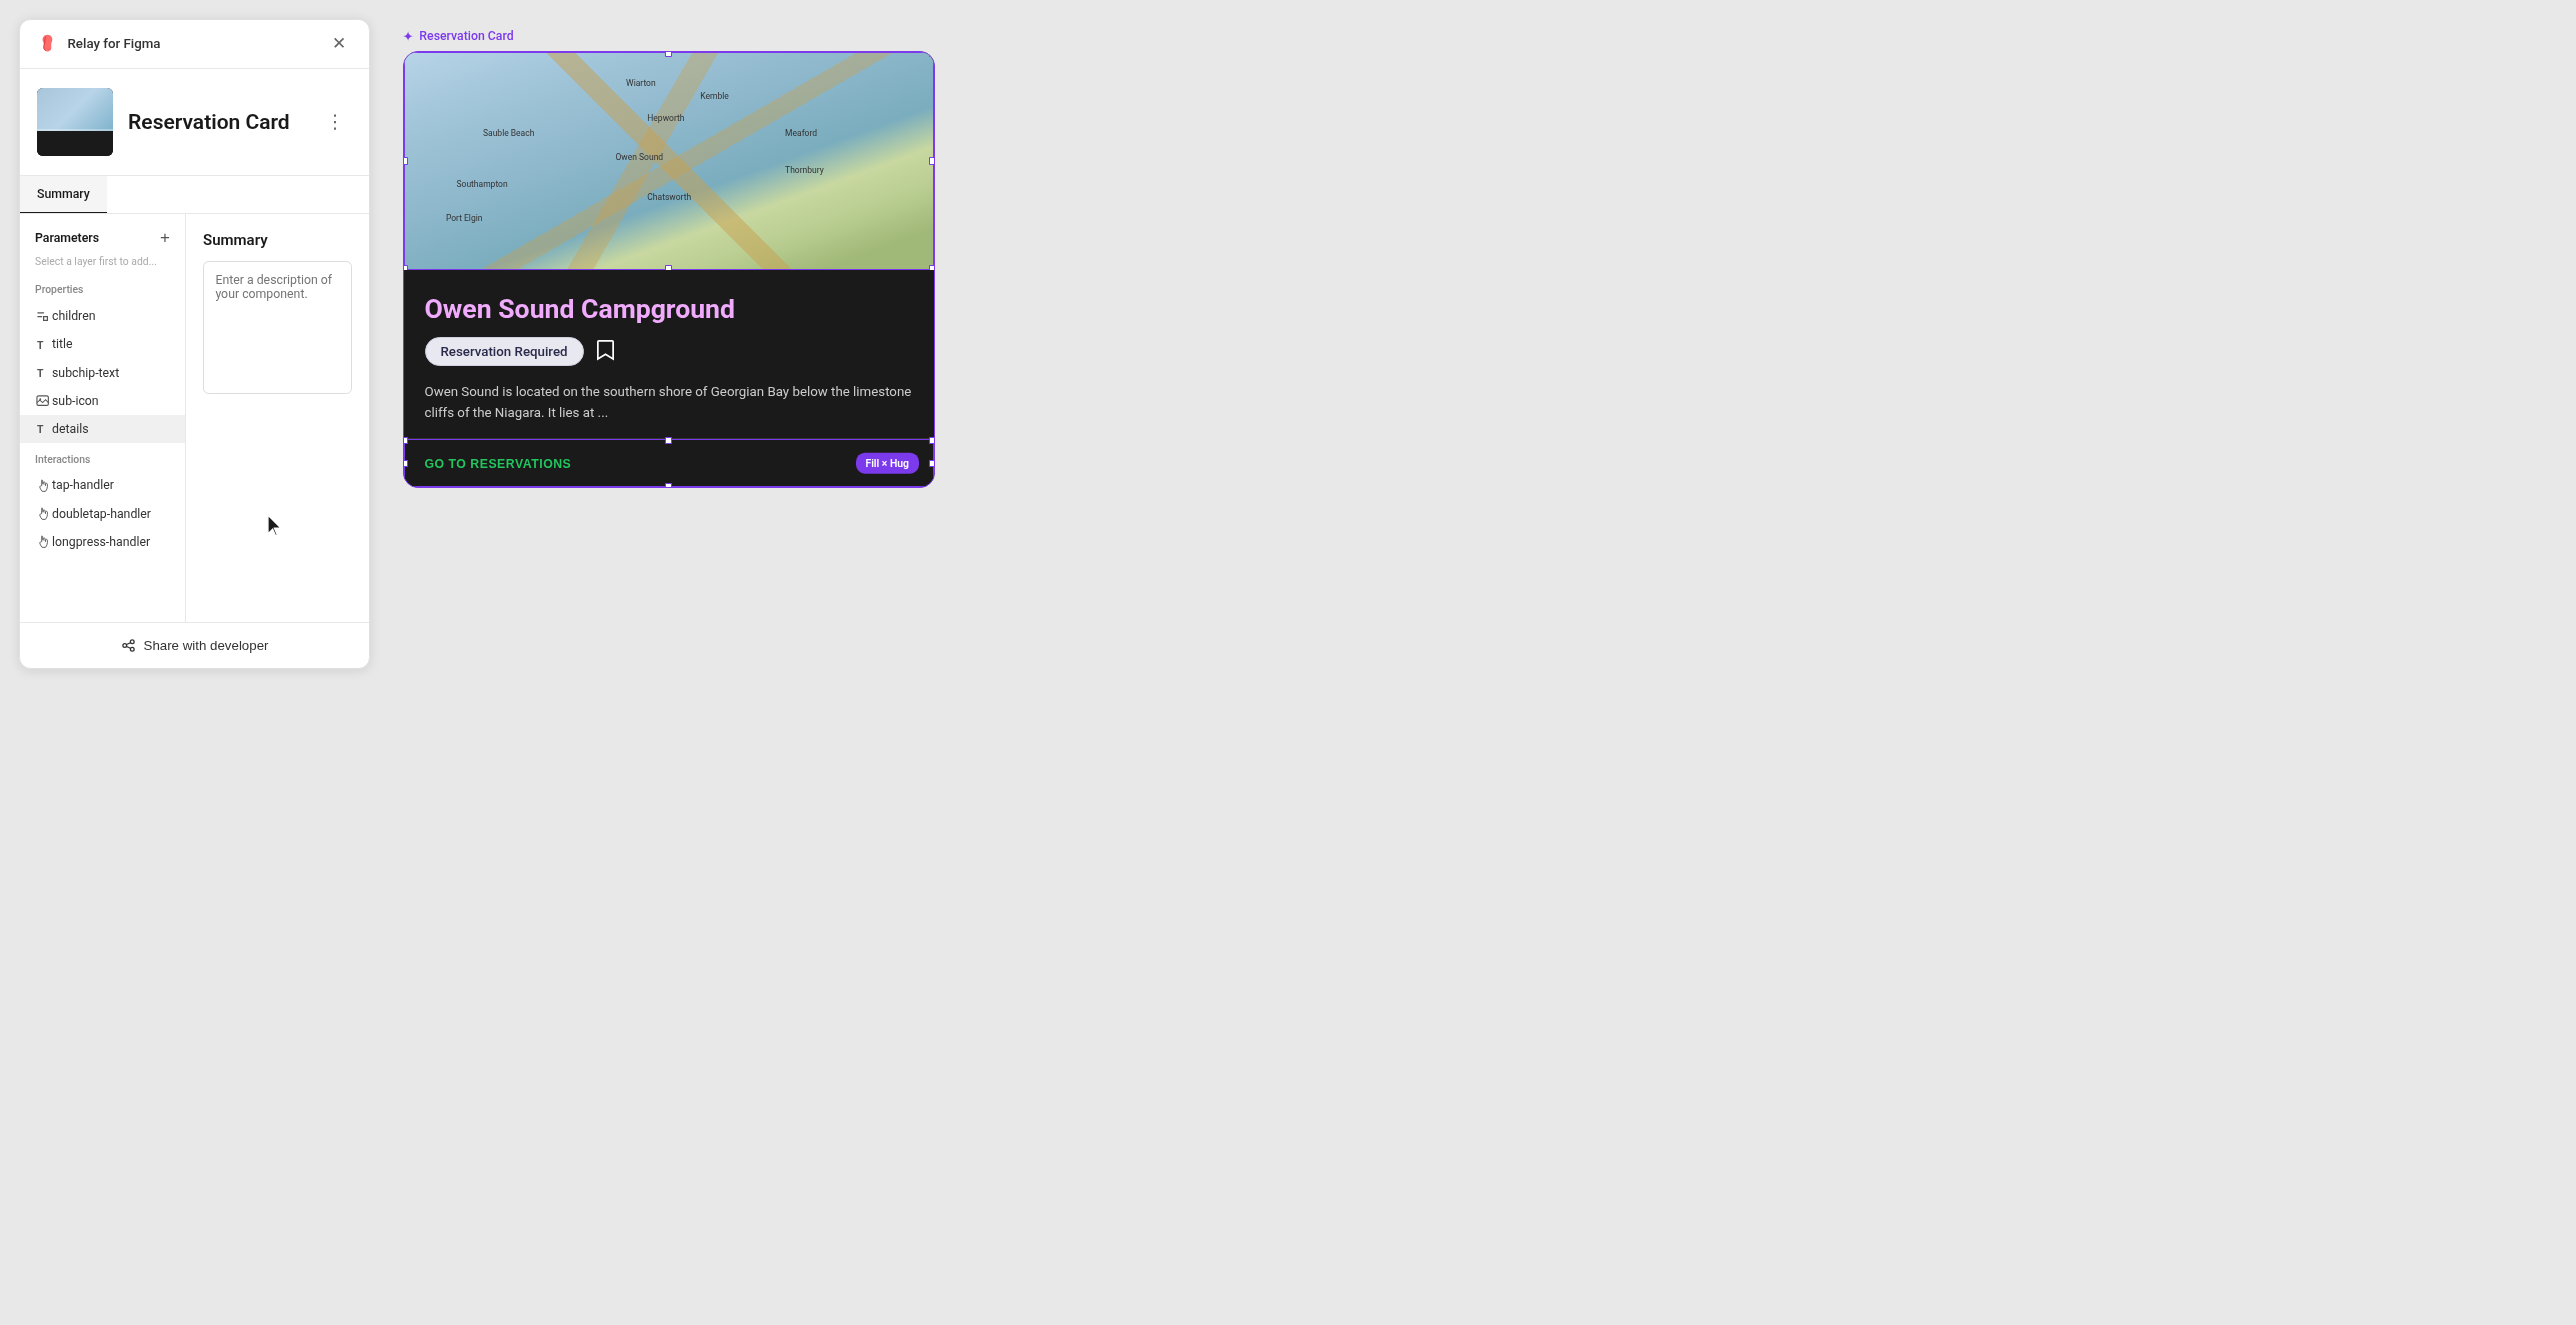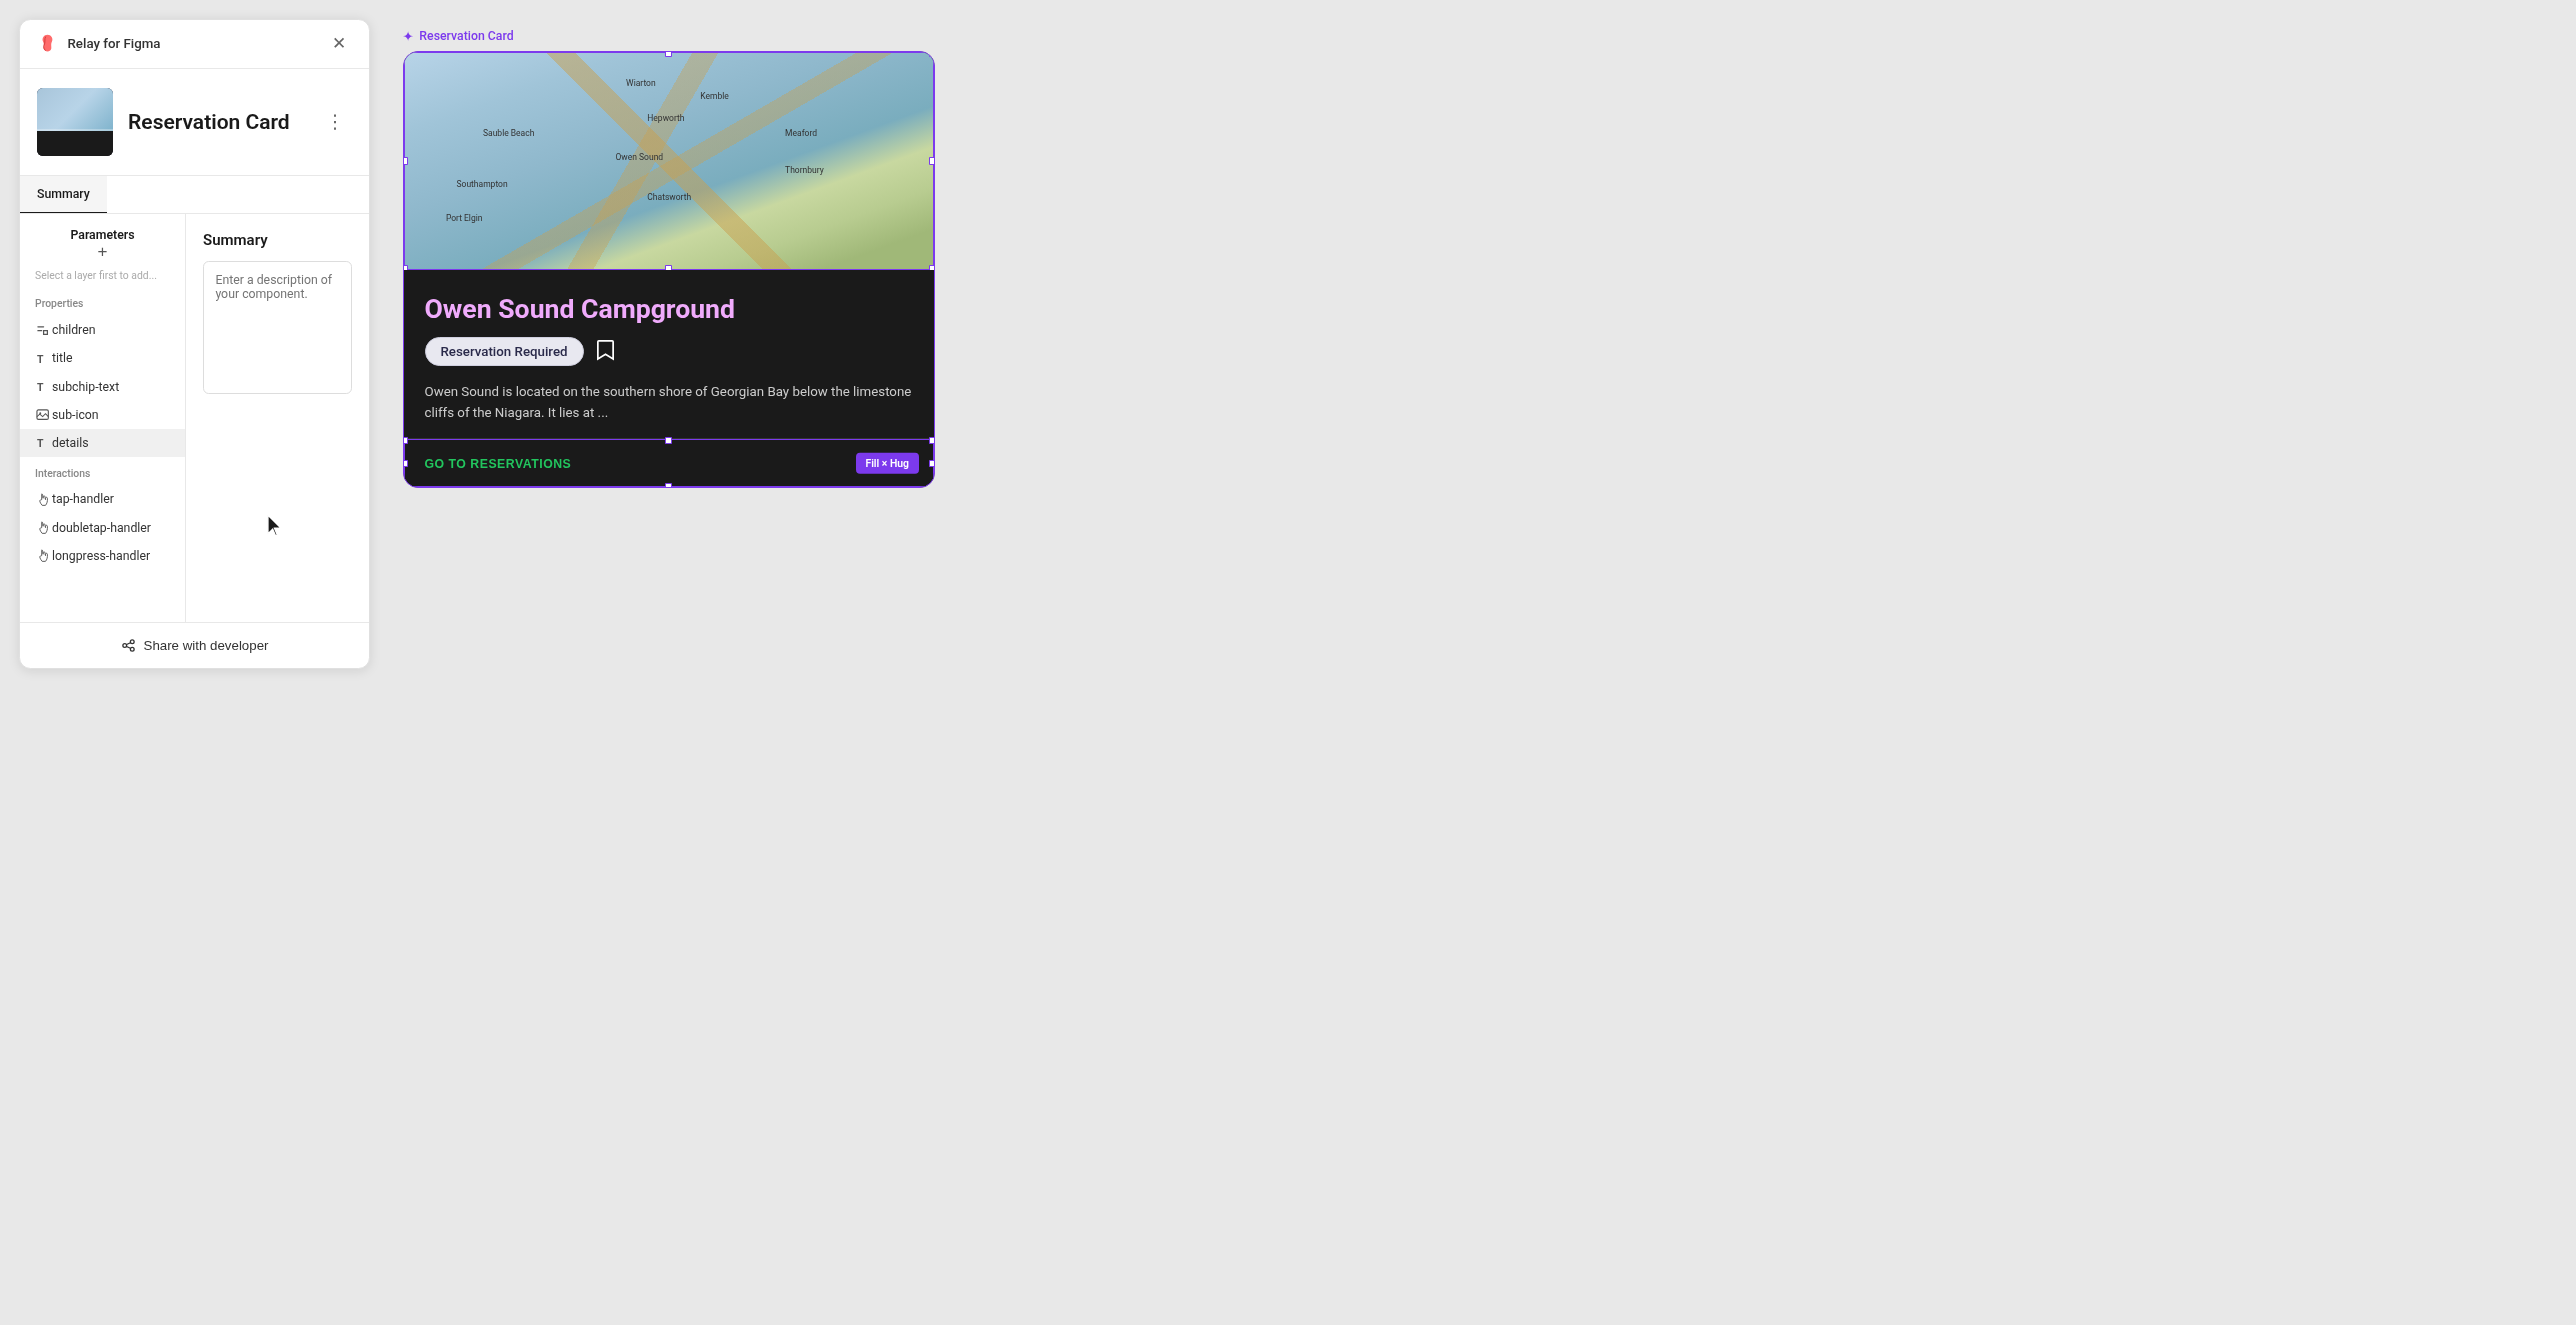--- a/index.html
+++ b/index.html
@@ -156,21 +156,20 @@
       border-right: 0.9px solid #e8e8e8;
       padding: 13.3px 0;
       overflow-y: auto;
     }
 
     .sidebar-params-row {
       display: flex;
       align-items: center;
       justify-content: space-between;
       padding: 0 15px 7.6px;
-      flex-direction: column;
     }
 
     .params-label {
       font-size: 12.3px;
       font-weight: 600;
       color: #1a1a1a;
     }
 
     .add-icon-btn {
       background: none;
@@ -411,21 +410,21 @@
     .fill-hug-badge {
       position: absolute;
       right: 15px;
       top: 50%;
       transform: translateY(-50%);
       background: #7c3aed;
       color: #fff;
       font-size: 10.4px;
       font-weight: 600;
       padding: 3.8px 9.5px;
-      border-radius: 4px;
+      border-radius: 9px;
     }
 
     .footer-selection {
       position: absolute;
       inset: 0;
       border: 1.9px solid #7c3aed;
       pointer-events: none;
     }
 
     .footer-corner {

